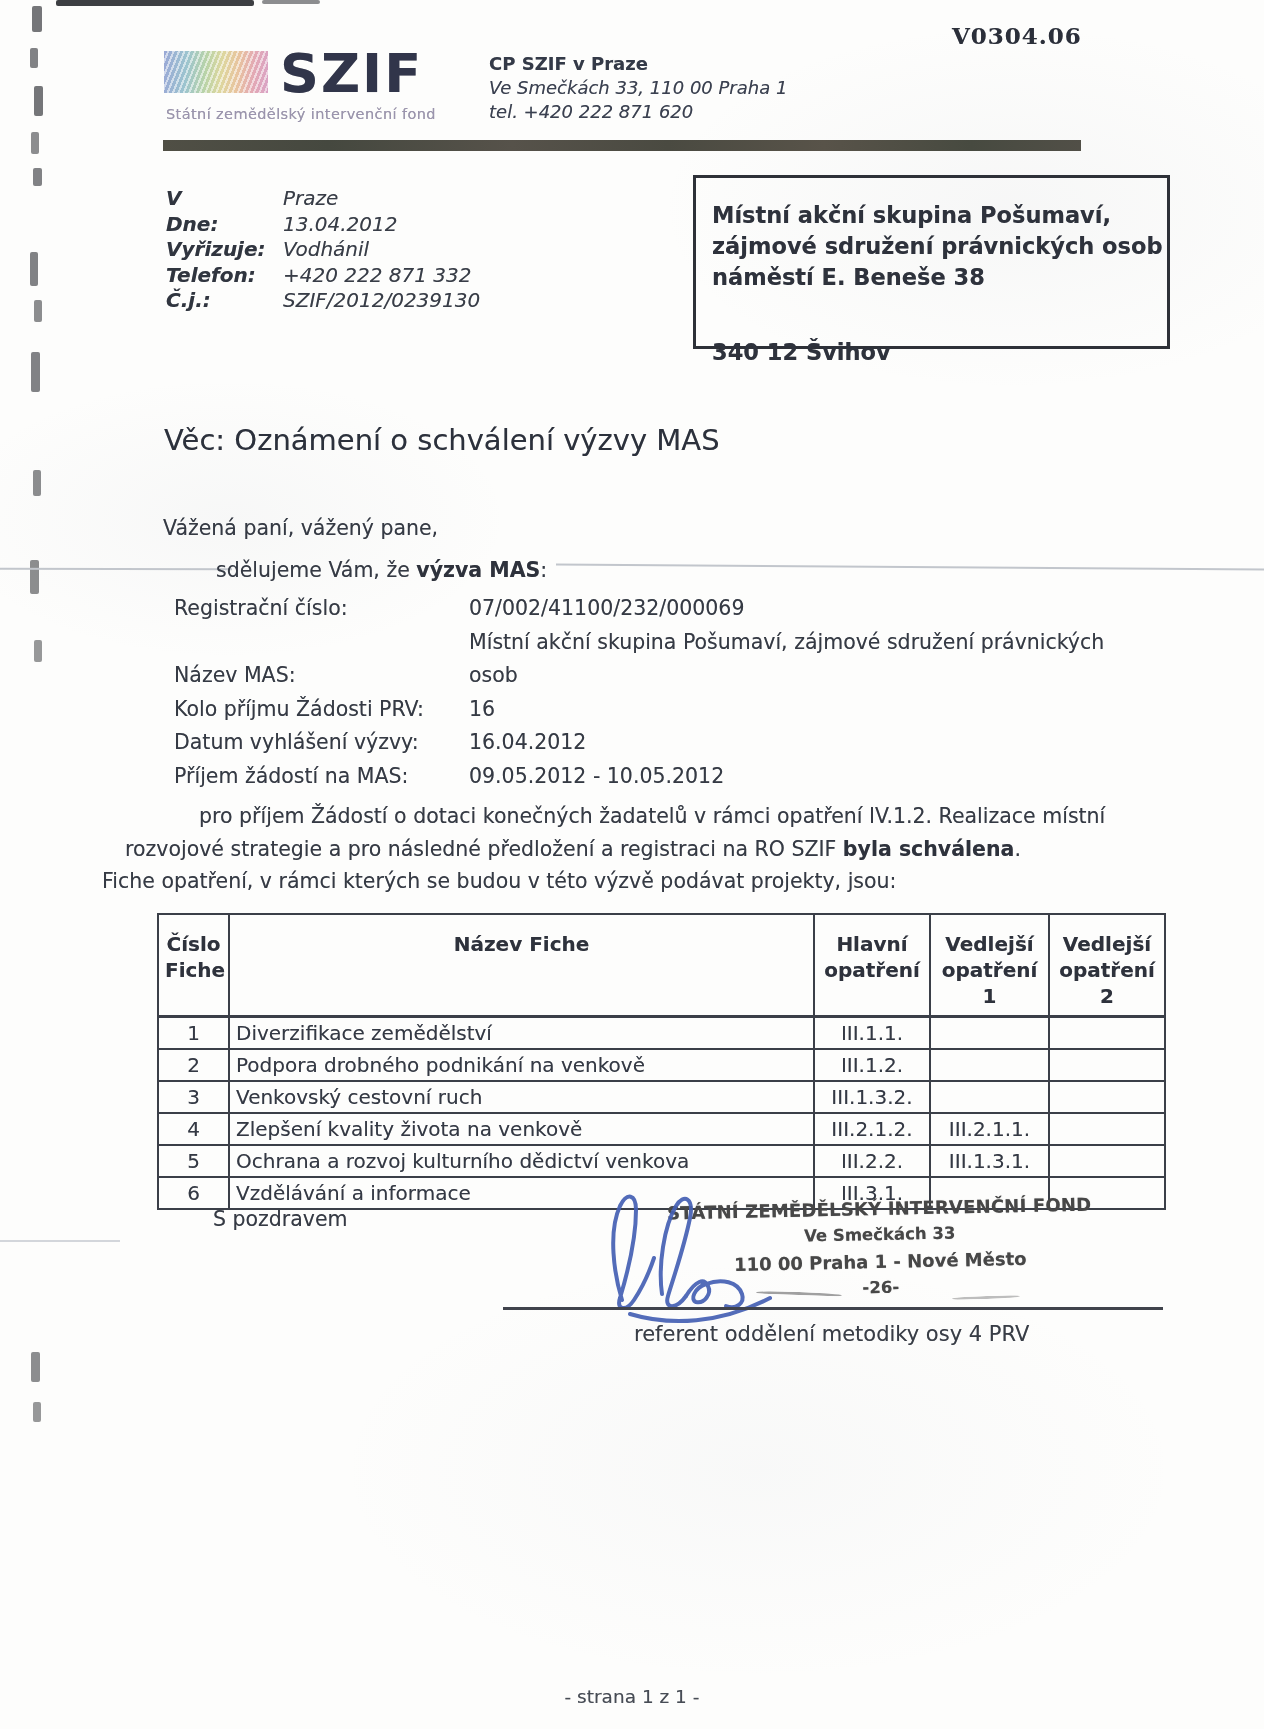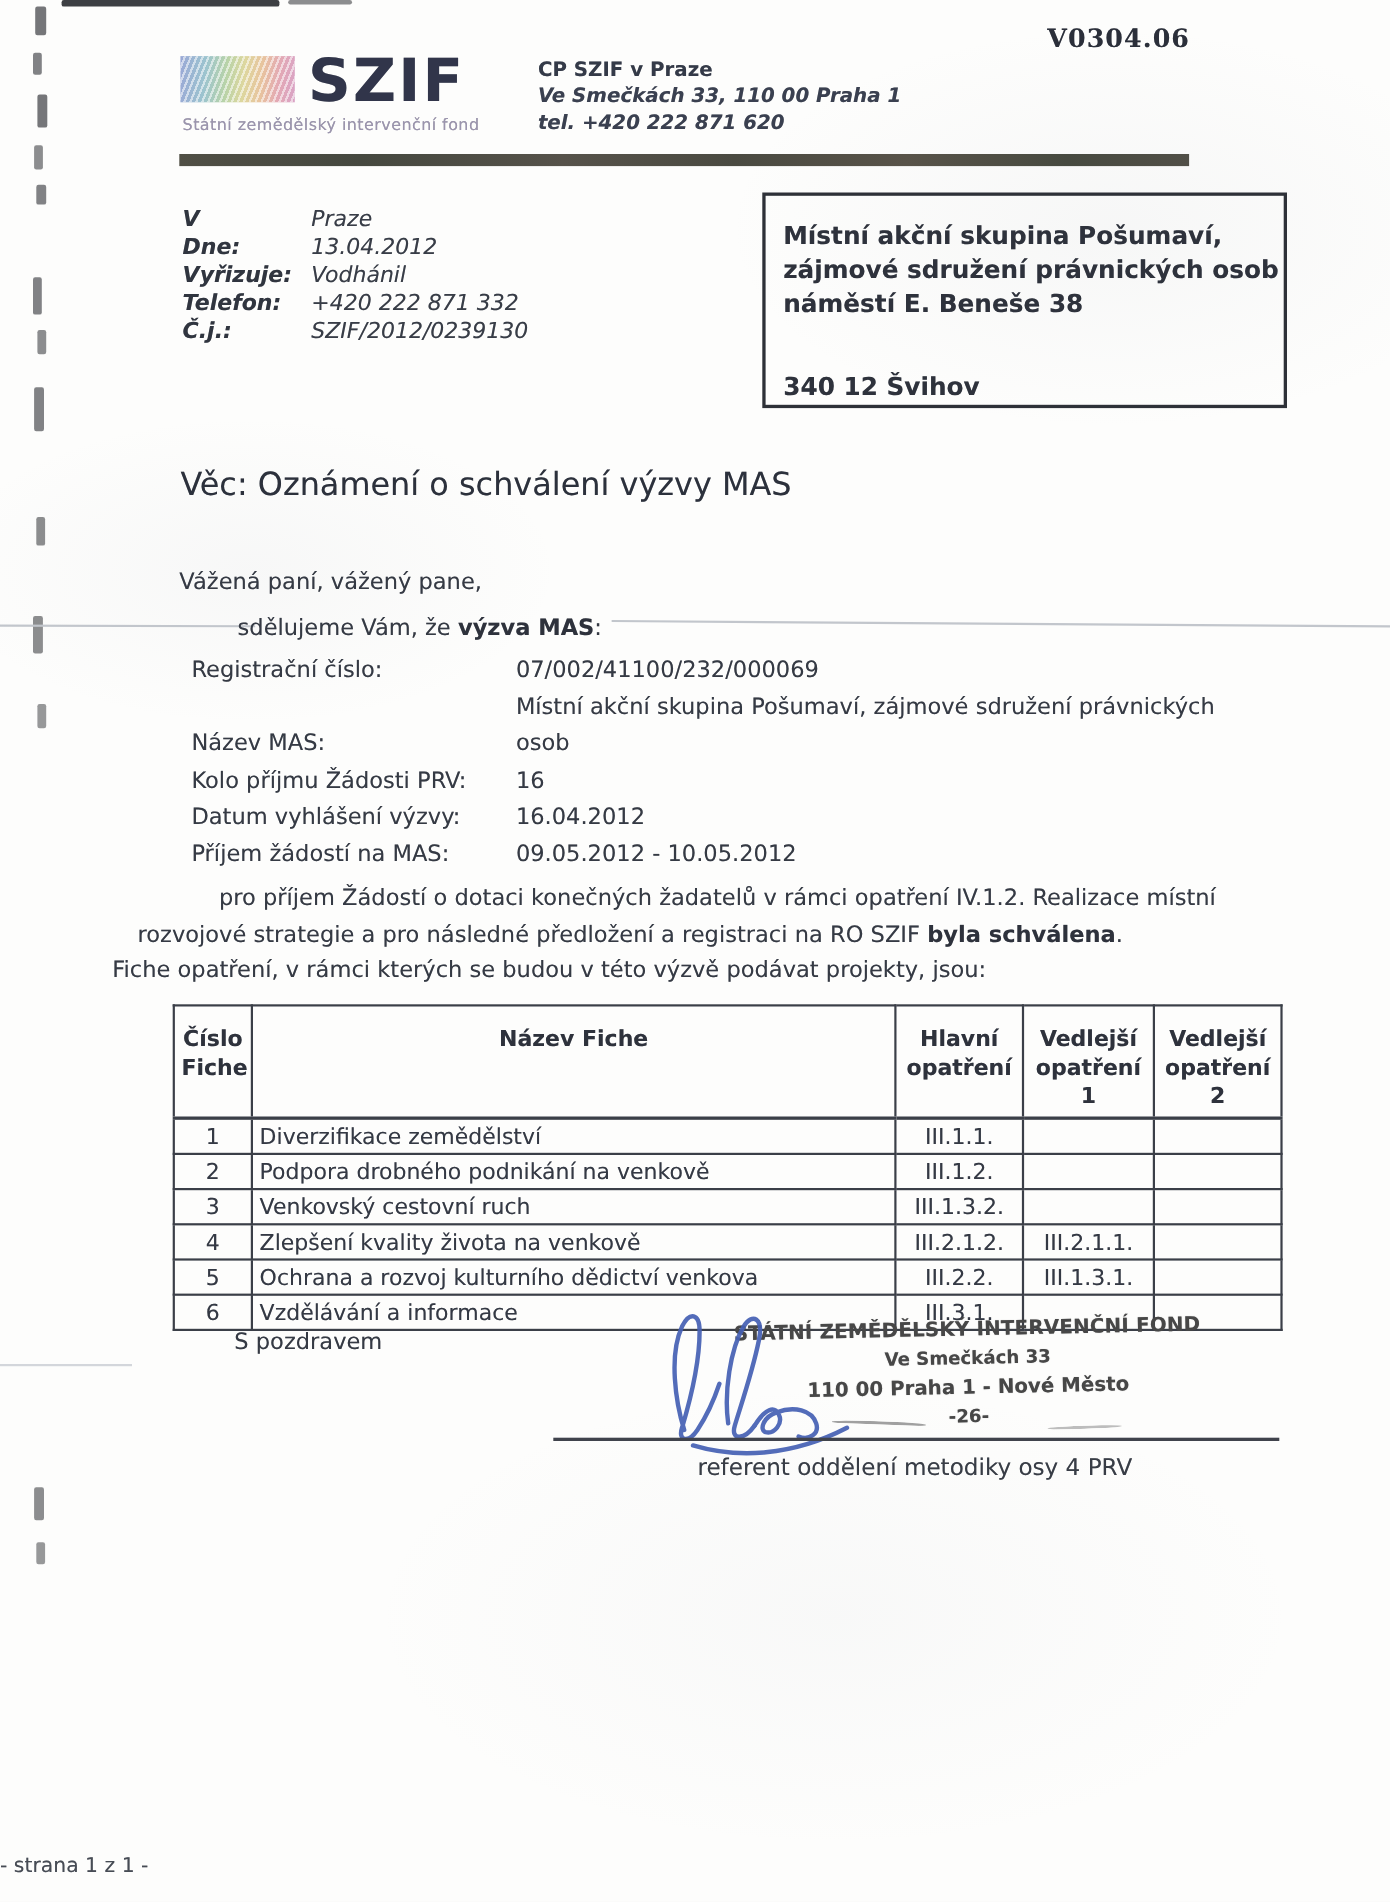--- a/index.html
+++ b/index.html
@@ -27,33 +27,33 @@
   .doc-code{position:absolute;left:952px;top:22px;font-family:"DejaVu Serif",serif;font-weight:bold;font-size:23px;letter-spacing:1px;color:#2b2f3a;}
   .logo-img{position:absolute;left:164px;top:51px;width:104px;height:42px;
     background:
       repeating-linear-gradient(112deg, rgba(255,255,255,0) 0 3px, rgba(255,255,255,.55) 3px 5px),
       linear-gradient(95deg,#9aa8d6 0%,#9cc4cf 22%,#b8d3a8 40%,#ddd79e 55%,#e8c49e 70%,#e3a9b4 85%,#d9a3c6 100%);
   }
   .logo-text{position:absolute;left:280px;top:42px;font-size:54px;font-weight:bold;letter-spacing:2px;color:#31354a;}
   .logo-tagline{position:absolute;left:166px;top:106px;font-size:14.5px;letter-spacing:.4px;color:#9b94ae;}
   .office{position:absolute;left:489px;top:52px;font-size:18px;line-height:24px;color:#3a4050;}
   .office .o-name{font-weight:bold;font-style:normal;color:#343a48;}
-  .office .o-line{font-style:italic;font-weight:bold;}
+  .office .o-line{font-style:italic;}
   .head-bar{position:absolute;left:163px;top:140px;width:918px;height:11px;
     background:linear-gradient(90deg,#504f45,#45483f 18%,#56524a 38%,#4a4a41 55%,#585349 72%,#474a40 88%,#514f47);
   }
 
   
   .meta{position:absolute;left:166px;top:186px;font-size:20px;font-style:italic;line-height:25.6px;}
   .meta-row{display:flex;}
   .meta-label{width:117px;font-weight:bold;color:#30353f;}
   .meta-value{color:#383d47;}
 
   
-  .recipient{position:absolute;left:693px;top:175px;width:477px;height:196px;border:3px solid #2e3138;padding:22px 0 0 16px;}
+  .recipient{position:absolute;left:693px;top:175px;width:477px;height:174px;border:3px solid #2e3138;padding:22px 0 0 16px;}
   .recipient .r-line{display:block;font-weight:bold;font-size:22.5px;line-height:31px;white-space:nowrap;color:#2e323c;}
   .recipient .r-gap{margin-top:44px;}
 
   
   .subject{position:absolute;left:164px;top:423px;font-weight:normal;font-size:29px;color:#2c313c;}
   .greeting{position:absolute;left:163px;top:516px;font-size:20.5px;}
   .intro{position:absolute;left:216px;top:558px;font-size:20.5px;}
   .intro b,.paragraph b{color:#2e323c;}
 
   .details{position:absolute;left:174px;top:592px;font-size:20.5px;line-height:33.5px;}
@@ -78,21 +78,21 @@
   .stamp{position:absolute;left:640px;top:1196px;width:480px;text-align:center;color:var(--stamp,#474747);transform:rotate(-1.2deg);text-shadow:0 0 .7px rgba(70,70,70,.5);}
   .stamp .s1{font-weight:bold;font-size:18px;letter-spacing:.2px;line-height:26px;}
   .stamp .s2{font-weight:bold;font-size:16.5px;line-height:26px;}
   .stamp .s3{font-weight:bold;font-size:18px;line-height:27px;}
   .stamp .s4{font-weight:bold;font-size:16.5px;line-height:26px;}
   .smudge{position:absolute;border-top:3px solid #8a8a8a;border-radius:50%;opacity:.8;}
   .sig-svg{position:absolute;left:600px;top:1182px;}
   .sig-line{position:absolute;left:503px;top:1307px;width:660px;height:3px;background:#40434c;}
   .role{position:absolute;left:634px;top:1322px;font-size:21px;color:#383d46;}
 
-  .footer{position:absolute;left:0;top:1686px;width:100%;text-align:left;font-size:18.5px;color:#474c55;}
+  .footer{position:absolute;left:0;top:1686px;width:100%;text-align:center;font-size:18.5px;color:#474c55;}
 </style>
 </head>
 <body>
 
 <div class="page scan-text">
 
   <div class="artifact" style="left:56px;top:0;width:198px;height:6px;opacity:.85;"></div>
   <div class="artifact" style="left:262px;top:0;width:58px;height:4px;opacity:.5;"></div>
   <div class="artifact" style="left:32px;top:6px;width:10px;height:26px;opacity:.6;"></div>
   <div class="artifact" style="left:30px;top:48px;width:8px;height:20px;opacity:.55;"></div>

